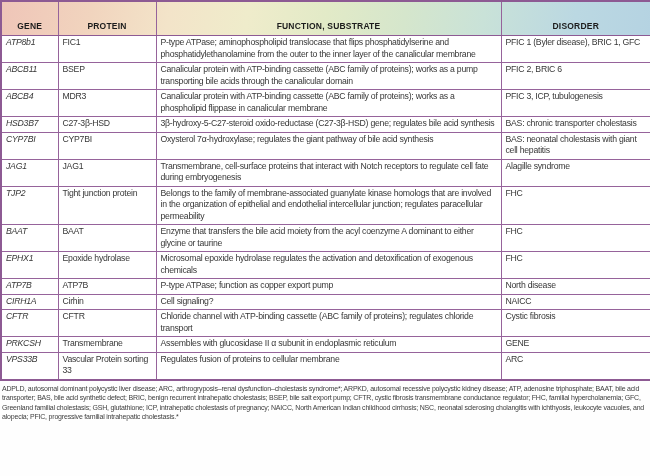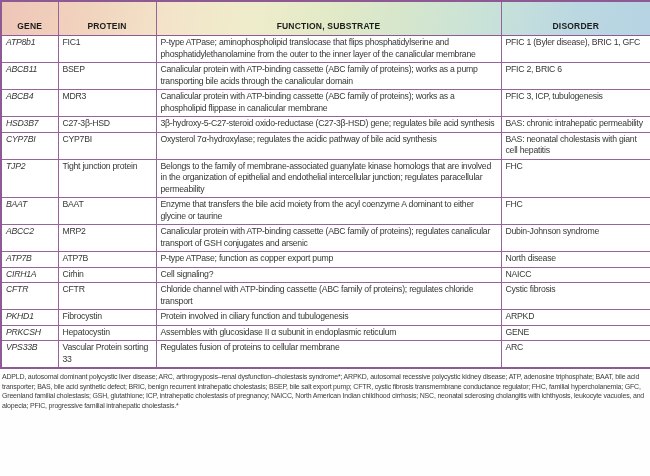--- a/index.html
+++ b/index.html
@@ -107,73 +107,73 @@
         <tr>
           <td class="col-gene">ABCB4</td>
           <td class="col-protein">MDR3</td>
           <td class="col-function">Canalicular protein with ATP-binding cassette (ABC family of proteins); works as a phospholipid flippase in canalicular membrane</td>
           <td class="col-disorder">PFIC 3, ICP, tubulogenesis</td>
         </tr>
         <tr>
           <td class="col-gene">HSD3B7</td>
           <td class="col-protein">C27-3β-HSD</td>
           <td class="col-function">3β-hydroxy-5-C27-steroid oxido-reductase (C27-3β-HSD) gene; regulates bile acid synthesis</td>
-          <td class="col-disorder">BAS: chronic intrahepatic permeability</td>
+          <td class="col-disorder">BAS: chronic transporter cholestasis</td>
         </tr>
         <tr>
           <td class="col-gene">CYP7BI</td>
           <td class="col-protein">CYP7BI</td>
-          <td class="col-function">Oxysterol 7α-hydroxylase; regulates the acidic pathway of bile acid synthesis</td>
+          <td class="col-function">Oxysterol 7α-hydroxylase; regulates the giant pathway of bile acid synthesis</td>
           <td class="col-disorder">BAS: neonatal cholestasis with giant cell hepatitis</td>
+        </tr>
+        <tr>
+          <td class="col-gene">JAG1</td>
+          <td class="col-protein">JAG1</td>
+          <td class="col-function">Transmembrane, cell-surface proteins that interact with Notch receptors to regulate cell fate during embryogenesis</td>
+          <td class="col-disorder">Alagille syndrome</td>
         </tr>
         <tr>
           <td class="col-gene">TJP2</td>
           <td class="col-protein">Tight junction protein</td>
           <td class="col-function">Belongs to the family of membrane-associated guanylate kinase homologs that are involved in the organization of epithelial and endothelial intercellular junction; regulates paracellular permeability</td>
           <td class="col-disorder">FHC</td>
         </tr>
         <tr>
           <td class="col-gene">BAAT</td>
           <td class="col-protein">BAAT</td>
           <td class="col-function">Enzyme that transfers the bile acid moiety from the acyl coenzyme A dominant to either glycine or taurine</td>
           <td class="col-disorder">FHC</td>
         </tr>
         <tr>
-          <td class="col-gene">ABCC2</td>
-          <td class="col-protein">MRP2</td>
-          <td class="col-function">Canalicular protein with ATP-binding cassette (ABC family of proteins); regulates canalicular transport of GSH conjugates and arsenic</td>
-          <td class="col-disorder">Dubin-Johnson syndrome</td>
+          <td class="col-gene">EPHX1</td>
+          <td class="col-protein">Epoxide hydrolase</td>
+          <td class="col-function">Microsomal epoxide hydrolase regulates the activation and detoxification of exogenous chemicals</td>
+          <td class="col-disorder">FHC</td>
         </tr>
         <tr>
           <td class="col-gene">ATP7B</td>
           <td class="col-protein">ATP7B</td>
           <td class="col-function">P-type ATPase; function as copper export pump</td>
           <td class="col-disorder">North disease</td>
         </tr>
         <tr>
           <td class="col-gene">CIRH1A</td>
           <td class="col-protein">Cirhin</td>
           <td class="col-function">Cell signaling?</td>
           <td class="col-disorder">NAICC</td>
         </tr>
         <tr>
           <td class="col-gene">CFTR</td>
           <td class="col-protein">CFTR</td>
           <td class="col-function">Chloride channel with ATP-binding cassette (ABC family of proteins); regulates chloride transport</td>
           <td class="col-disorder">Cystic fibrosis</td>
         </tr>
         <tr>
-          <td class="col-gene">PKHD1</td>
-          <td class="col-protein">Fibrocystin</td>
-          <td class="col-function">Protein involved in ciliary function and tubulogenesis</td>
-          <td class="col-disorder">ARPKD</td>
-        </tr>
-        <tr>
           <td class="col-gene">PRKCSH</td>
-          <td class="col-protein">Hepatocystin</td>
+          <td class="col-protein">Transmembrane</td>
           <td class="col-function">Assembles with glucosidase II α subunit in endoplasmic reticulum</td>
           <td class="col-disorder">GENE</td>
         </tr>
         <tr>
           <td class="col-gene">VPS33B</td>
           <td class="col-protein">Vascular Protein sorting 33</td>
           <td class="col-function">Regulates fusion of proteins to cellular membrane</td>
           <td class="col-disorder">ARC</td>
         </tr>
       </tbody>

